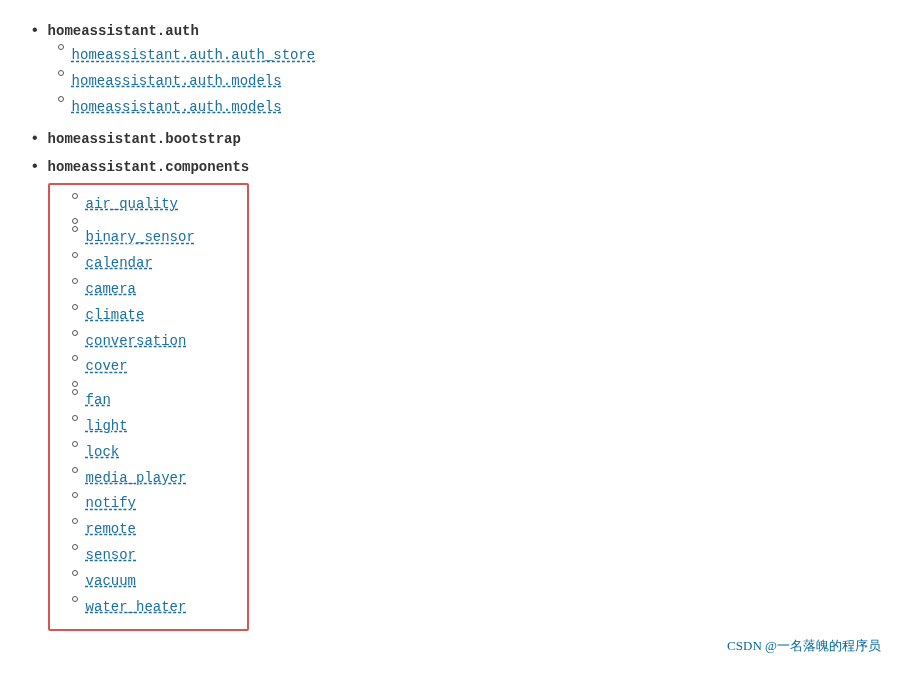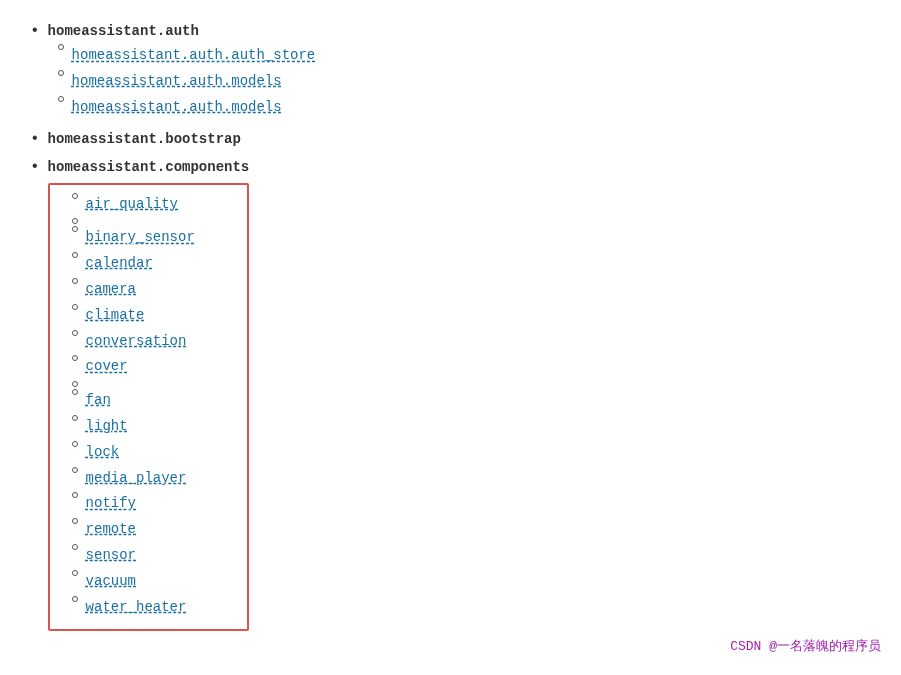--- a/index.html
+++ b/index.html
@@ -70,23 +70,23 @@
       margin-top: 4px;
       margin-left: 0;
     }
     .boxed-section .sub-list {
       margin-top: 0;
     }
     .watermark {
       position: fixed;
       bottom: 20px;
       right: 20px;
-      color: #a21caf;
+      color: #0369a1;
       font-size: 13px;
-      font-family: Liberation Mono, monospace;
+      font-family: Liberation Serif, serif;
     }
   </style>
 </head>
 <body>
 
 <div class="page-container">
   <ul class="top-list" id="top-list">
   <li>
         <span class="bullet-dot">•</span>
         <div><span class="top-level-label">homeassistant.auth</span><ul class="sub-list">

